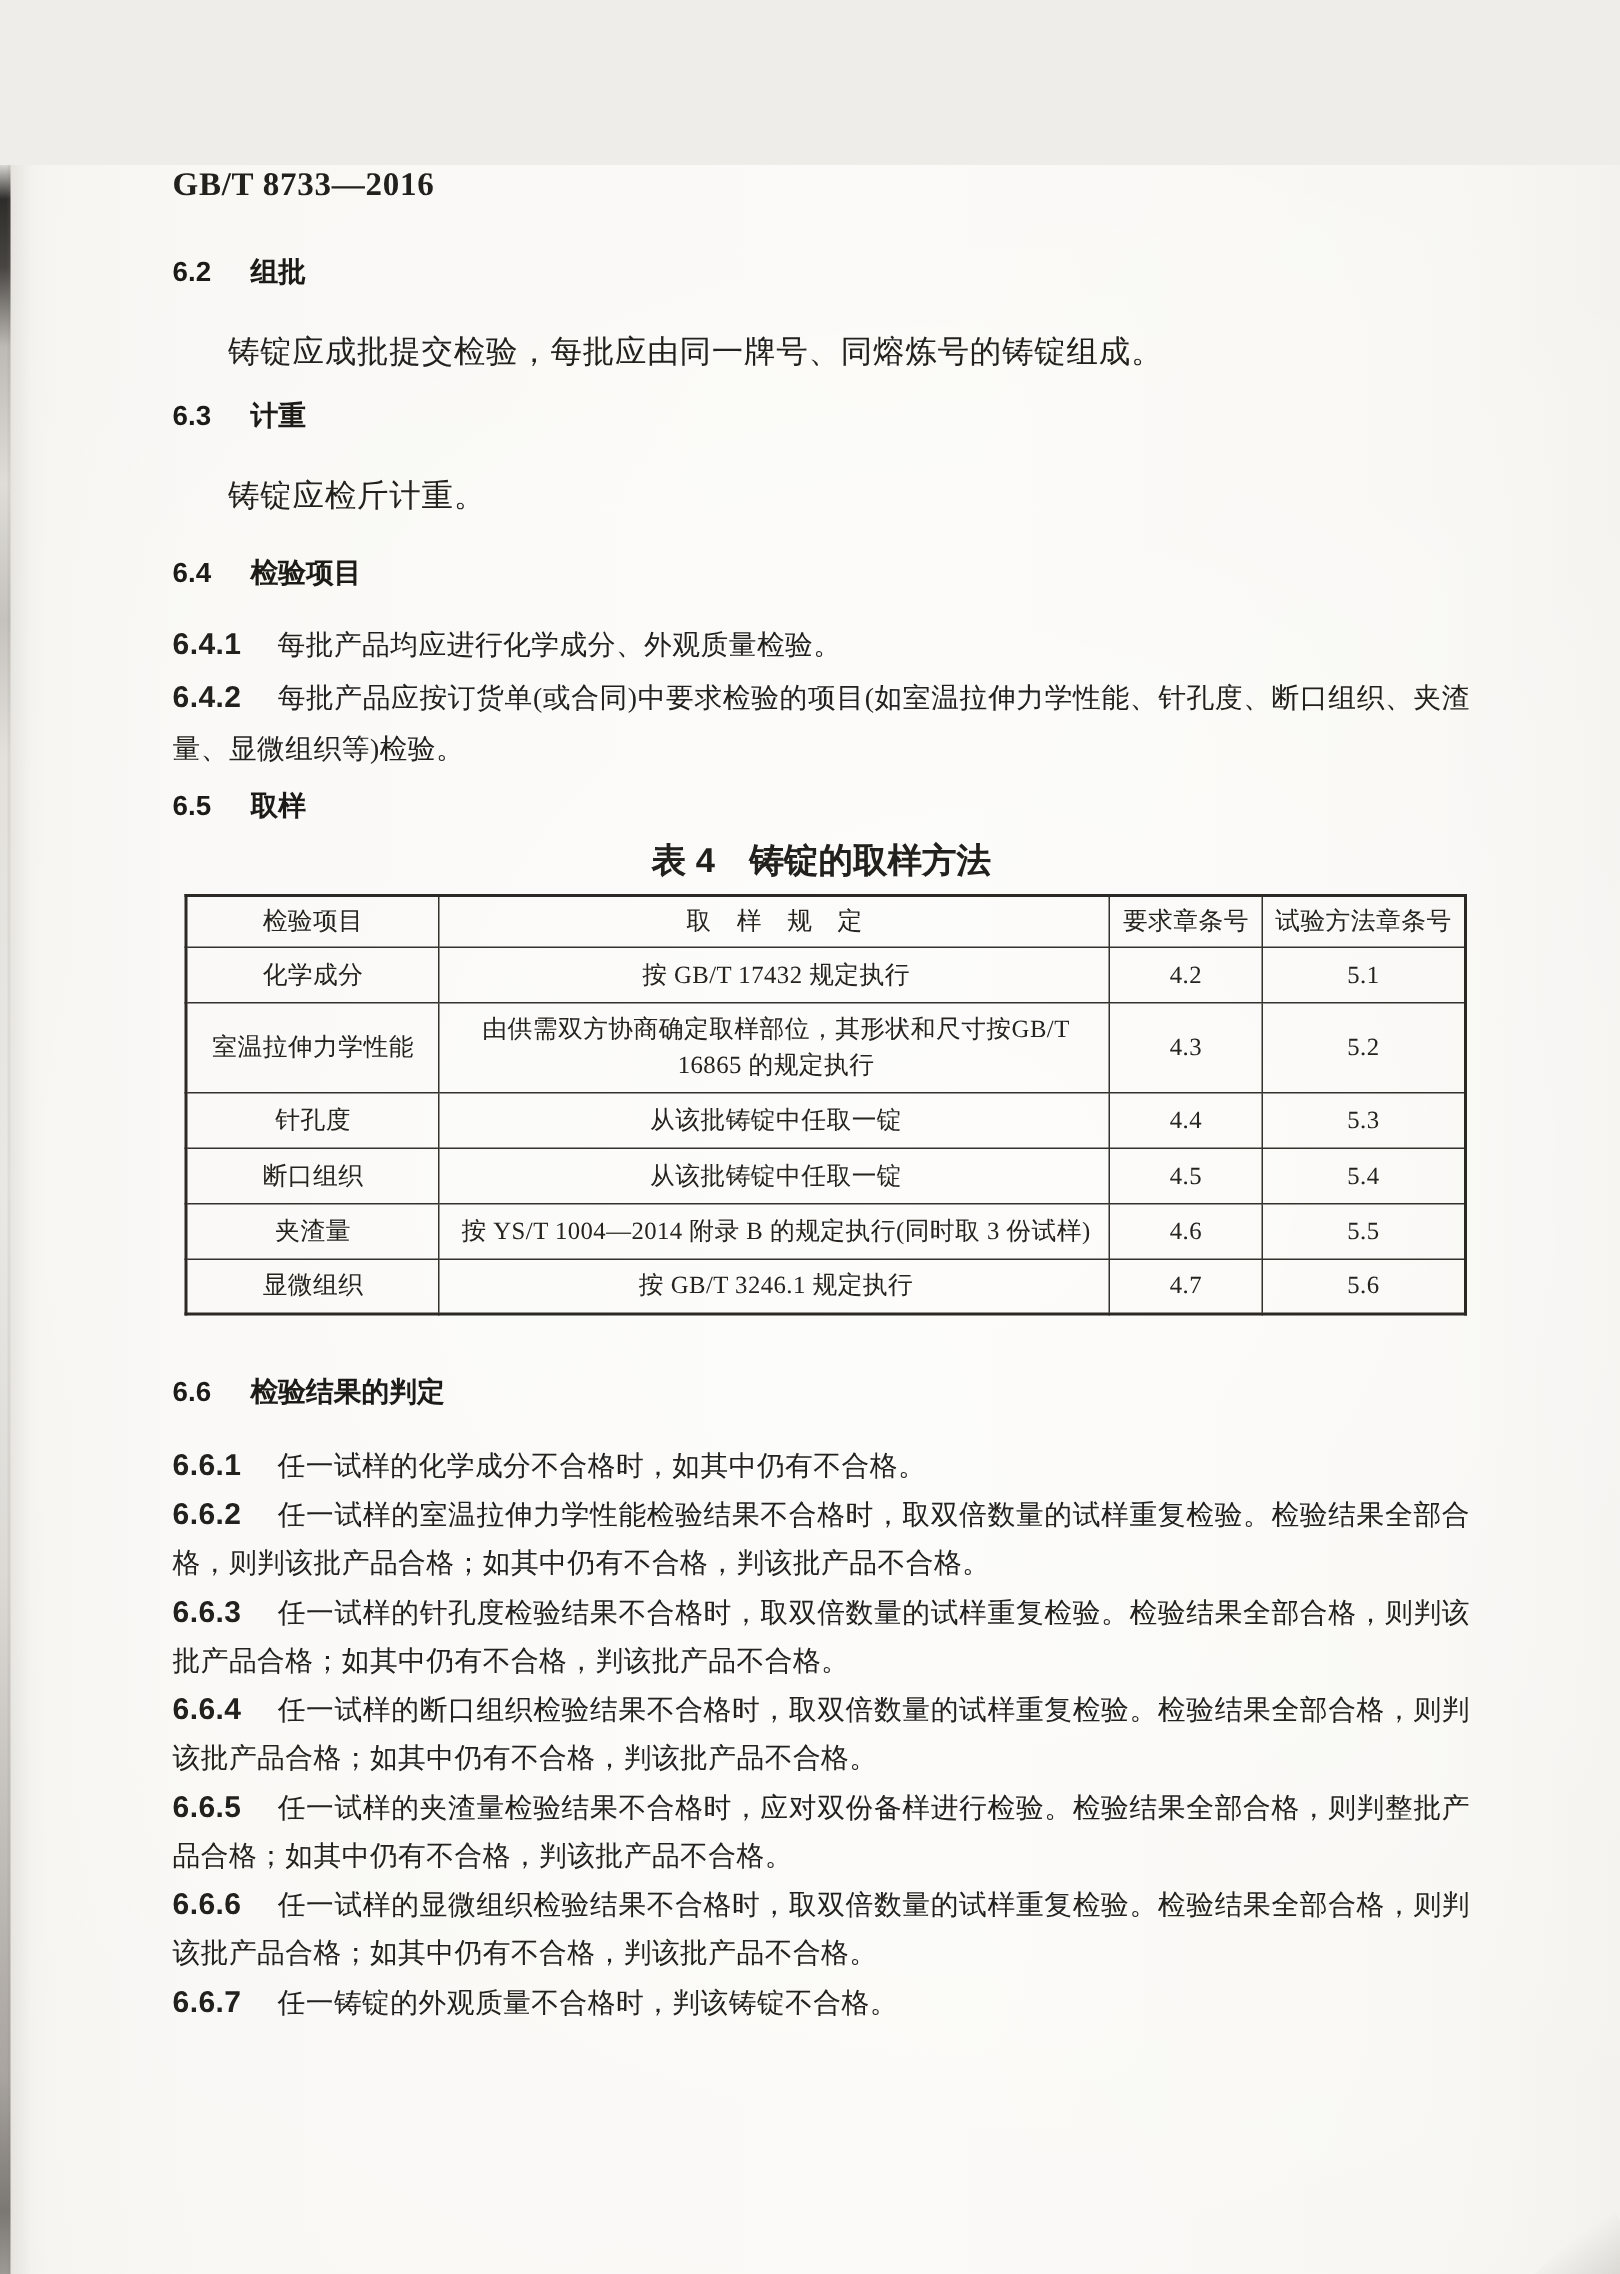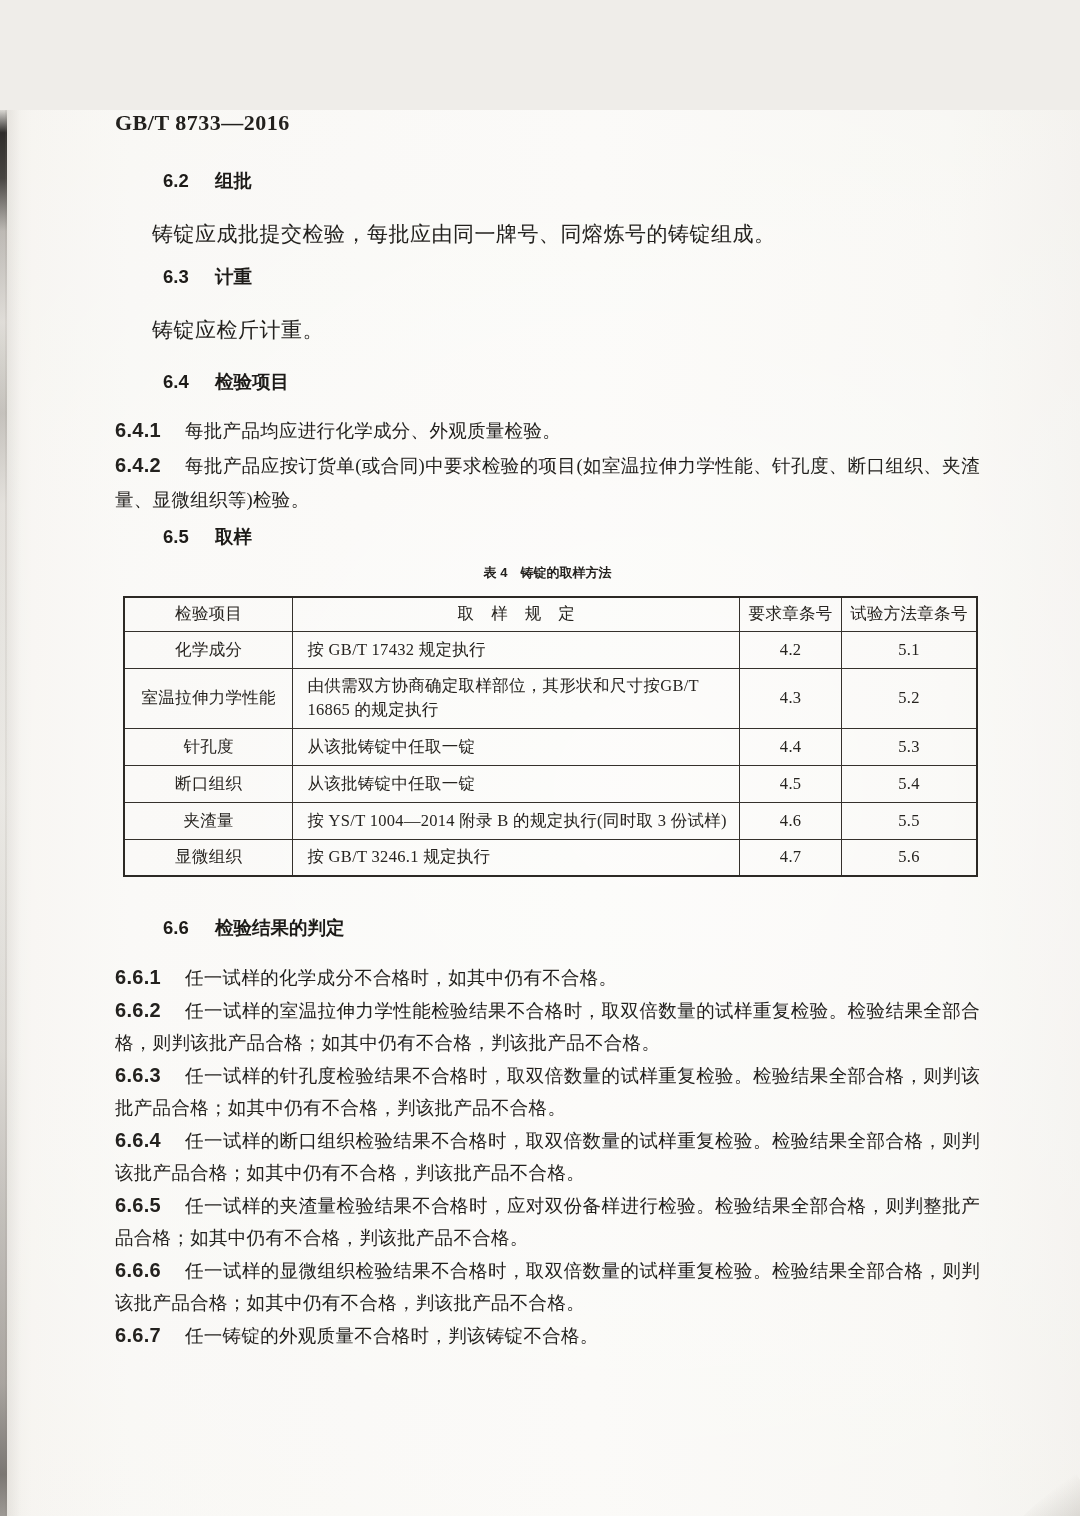--- a/index.html
+++ b/index.html
@@ -58,21 +58,20 @@
     font-size: 22px;
     letter-spacing: 0.5px;
     line-height: 26px;
   }
   h2.sec {
     font-family: "Liberation Sans", "DejaVu Sans", sans-serif;
     font-weight: 700;
     font-size: 18.5px;
     line-height: 22px;
     color: #1d1b18;
-    margin-left: 48px;
   }
   h2.sec .sec-id { display: inline-block; min-width: 34px; margin-right: 18px; }
   .h-62 { margin-top: 34px; }
   .h-63 { margin-top: 15px; }
   .h-64 { margin-top: 24px; }
   .h-65 { margin-top: 9px; }
   .h-66 { margin-top: 40px; }
   p.body-para {
     font-size: 21px;
     line-height: 33px;
@@ -94,21 +93,21 @@
   }
   .c-641 { margin-top: 20px; }
   .judge p.clause { line-height: 32px; }
   .judge p.clause.first { margin-top: 22px; }
   
   .tbl-caption {
     margin-top: 14px;
     text-align: center;
     font-family: "Liberation Sans", "DejaVu Sans", sans-serif;
     font-weight: 700;
-    font-size: 13px;
+    font-size: 23px;
     line-height: 22px;
   }
   table.sample {
     margin: 12px 0 0 8px;
     width: 855px;
     border-collapse: collapse;
     table-layout: fixed;
     font-size: 16.5px;
     color: #26231f;
   }
@@ -117,21 +116,21 @@
     text-align: center;
     vertical-align: middle;
     font-weight: normal;
     padding: 4px 6px;
     line-height: 24px;
     letter-spacing: 0.3px;
   }
   table.sample { border: 2px solid #2c2925; }
   table.sample th { height: 34px; }
   table.sample td { height: 37px; }
-  table.sample td.lft { text-align: left; padding-left: 14px; padding-right: 12px; }
+  table.sample td.lft { text-align: center; padding-left: 14px; padding-right: 12px; }
   table.sample tr.tall td { height: 60px; }
 </style>
 </head>
 <body>
 
 <div class="page">
 
   <div class="edge-left"></div>
   <div class="edge-left-soft"></div>
 

